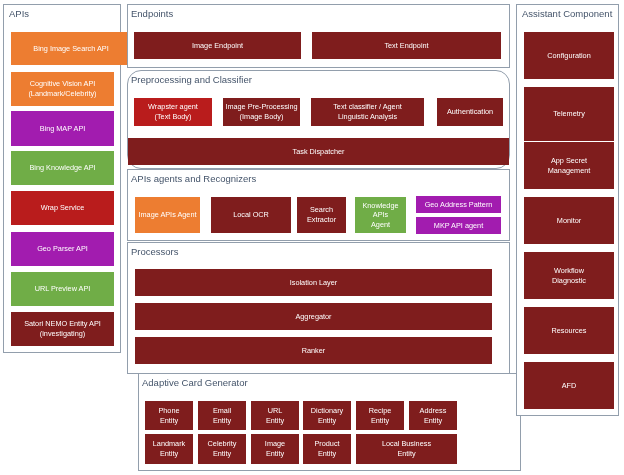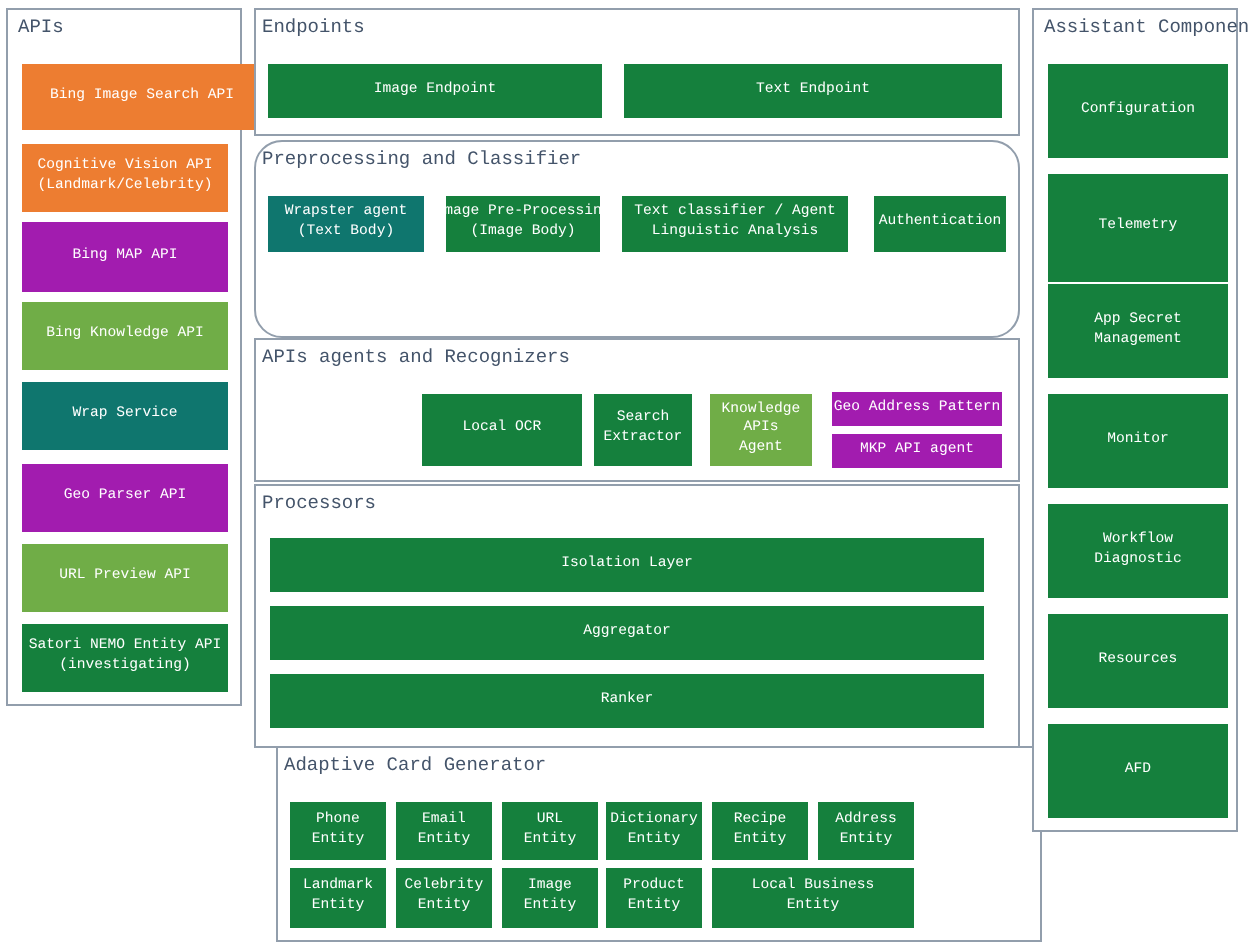--- a/index.html
+++ b/index.html
@@ -1,30 +1,30 @@
 <!DOCTYPE html>
 <html><head>
 <meta charset="utf-8">
 <style>
   html,body{margin:0;padding:0;}
   body{width:624px;height:475px;background:#ffffff;
        font-family:"Liberation Sans", sans-serif;
        -webkit-font-smoothing:antialiased;}
-  #root{position:relative;width:624px;height:475px;overflow:hidden;font-family:Liberation Mono, monospace;}
+  #root{position:relative;width:624px;height:475px;overflow:hidden;}
   .panel{position:absolute;box-sizing:border-box;border:1px solid #929eac;background:#ffffff;}
   .panel-title{position:absolute;color:#44546A;font-size:9.5px;white-space:nowrap;line-height:1;}
   .box{position:absolute;box-sizing:border-box;display:flex;flex-direction:column;
        align-items:center;justify-content:center;text-align:center;color:#ffffff;
        font-size:7.3px;line-height:9.6px;}
   .ln{white-space:nowrap;}
-  .blue{background:#15803d;}
+  .blue{background:#7f1d1d;}
   .orange{background:#ED7D31;}
   .yellow{background:#a21caf;}
   .green{background:#70AD47;text-align:right;}
-  .brown{background:#0f766e;}
+  .brown{background:#b91c1c;}
 
   
   #apis-panel{left:3px;top:4px;width:118px;height:349px;}
   #apis-panel .panel-title{left:5px;top:3.5px;}
 
   #endpoints-panel{left:127px;top:4px;width:383px;height:64px;}
   #endpoints-panel .panel-title{left:3px;top:3.5px;}
 
   #preproc-panel{left:127px;top:70px;width:383px;height:99px;border-radius:14px;}
   #preproc-panel .panel-title{left:3px;top:3.5px;}
@@ -96,24 +96,30 @@
         <div class="ln">Image Pre-Processing</div>
         <div class="ln">(Image Body)</div>
       </div>
     <div class="box blue" style="left:183px;top:27px;width:113px;height:28px">
         <div class="ln">Text classifier / Agent</div>
         <div class="ln">Linguistic Analysis</div>
       </div>
     <div class="box blue" style="left:309px;top:27px;width:66px;height:28px">
         <div class="ln">Authentication</div>
       </div>
+    <div class="box blue" style="left:0px;top:67px;width:381px;height:27px">
+        <div class="ln">Task Dispatcher</div>
+      </div>
   </div>
 
   <div class="panel" id="agents-panel">
     <div class="panel-title">APIs agents and Recognizers</div>
+    <div class="box orange" style="left:7px;top:27px;width:65px;height:36px">
+        <div class="ln">Image APIs Agent</div>
+      </div>
     <div class="box blue" style="left:83px;top:27px;width:80px;height:36px">
         <div class="ln">Local OCR</div>
       </div>
     <div class="box blue" style="left:169px;top:27px;width:49px;height:36px">
         <div class="ln">Search</div>
         <div class="ln">Extractor</div>
       </div>
     <div class="box green" style="left:227px;top:27px;width:51px;height:36px">
         <div class="ln">Knowledge</div>
         <div class="ln">APIs</div>

